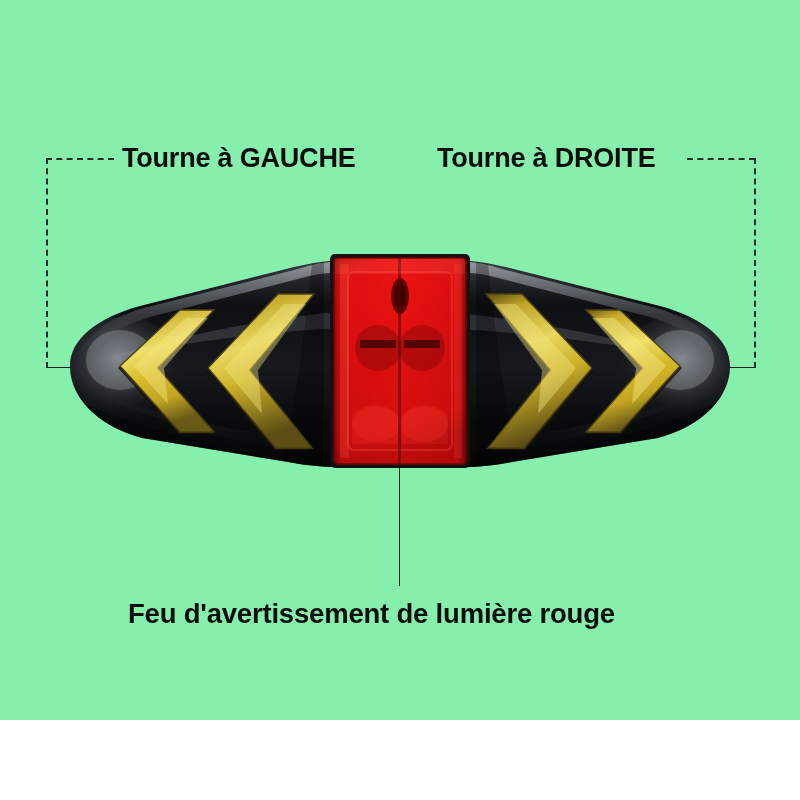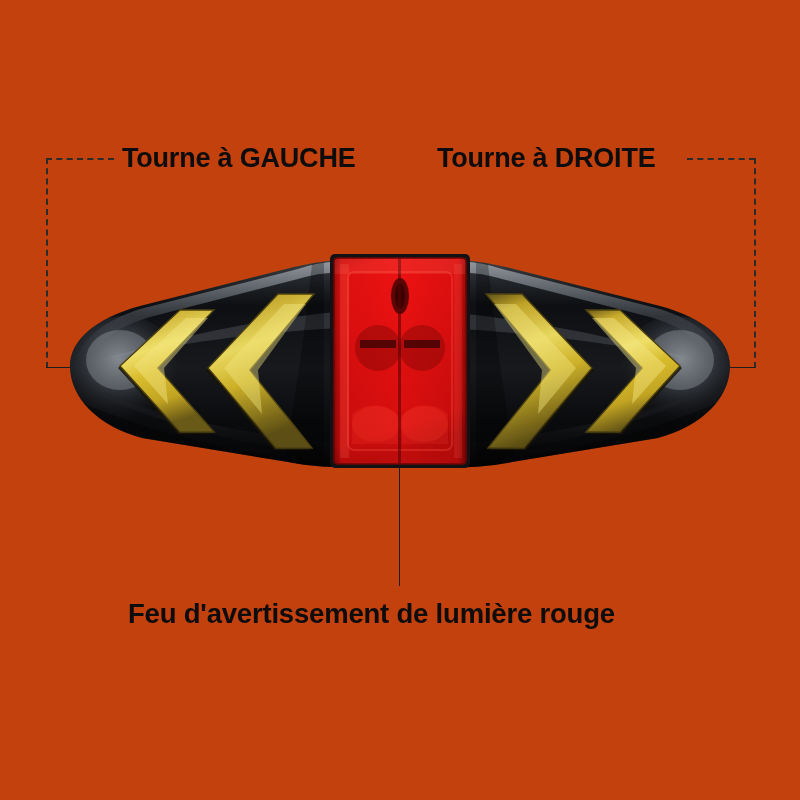--- a/index.html
+++ b/index.html
@@ -7,22 +7,22 @@
     margin: 0;
     padding: 0;
     background: #ffffff;
   }
   body {
     font-family: "Liberation Sans", sans-serif;
   }
   #stage {
     position: relative;
     width: 800px;
-    height: 800px;
-    background: #c2410c;
+    height: 720px;
+    background: #86efac;
     overflow: hidden;
   }
 
   
   .callout-label {
     position: absolute;
     font-family: "Liberation Sans", sans-serif;
     font-weight: bold;
     color: #0c0c0c;
     white-space: nowrap;

